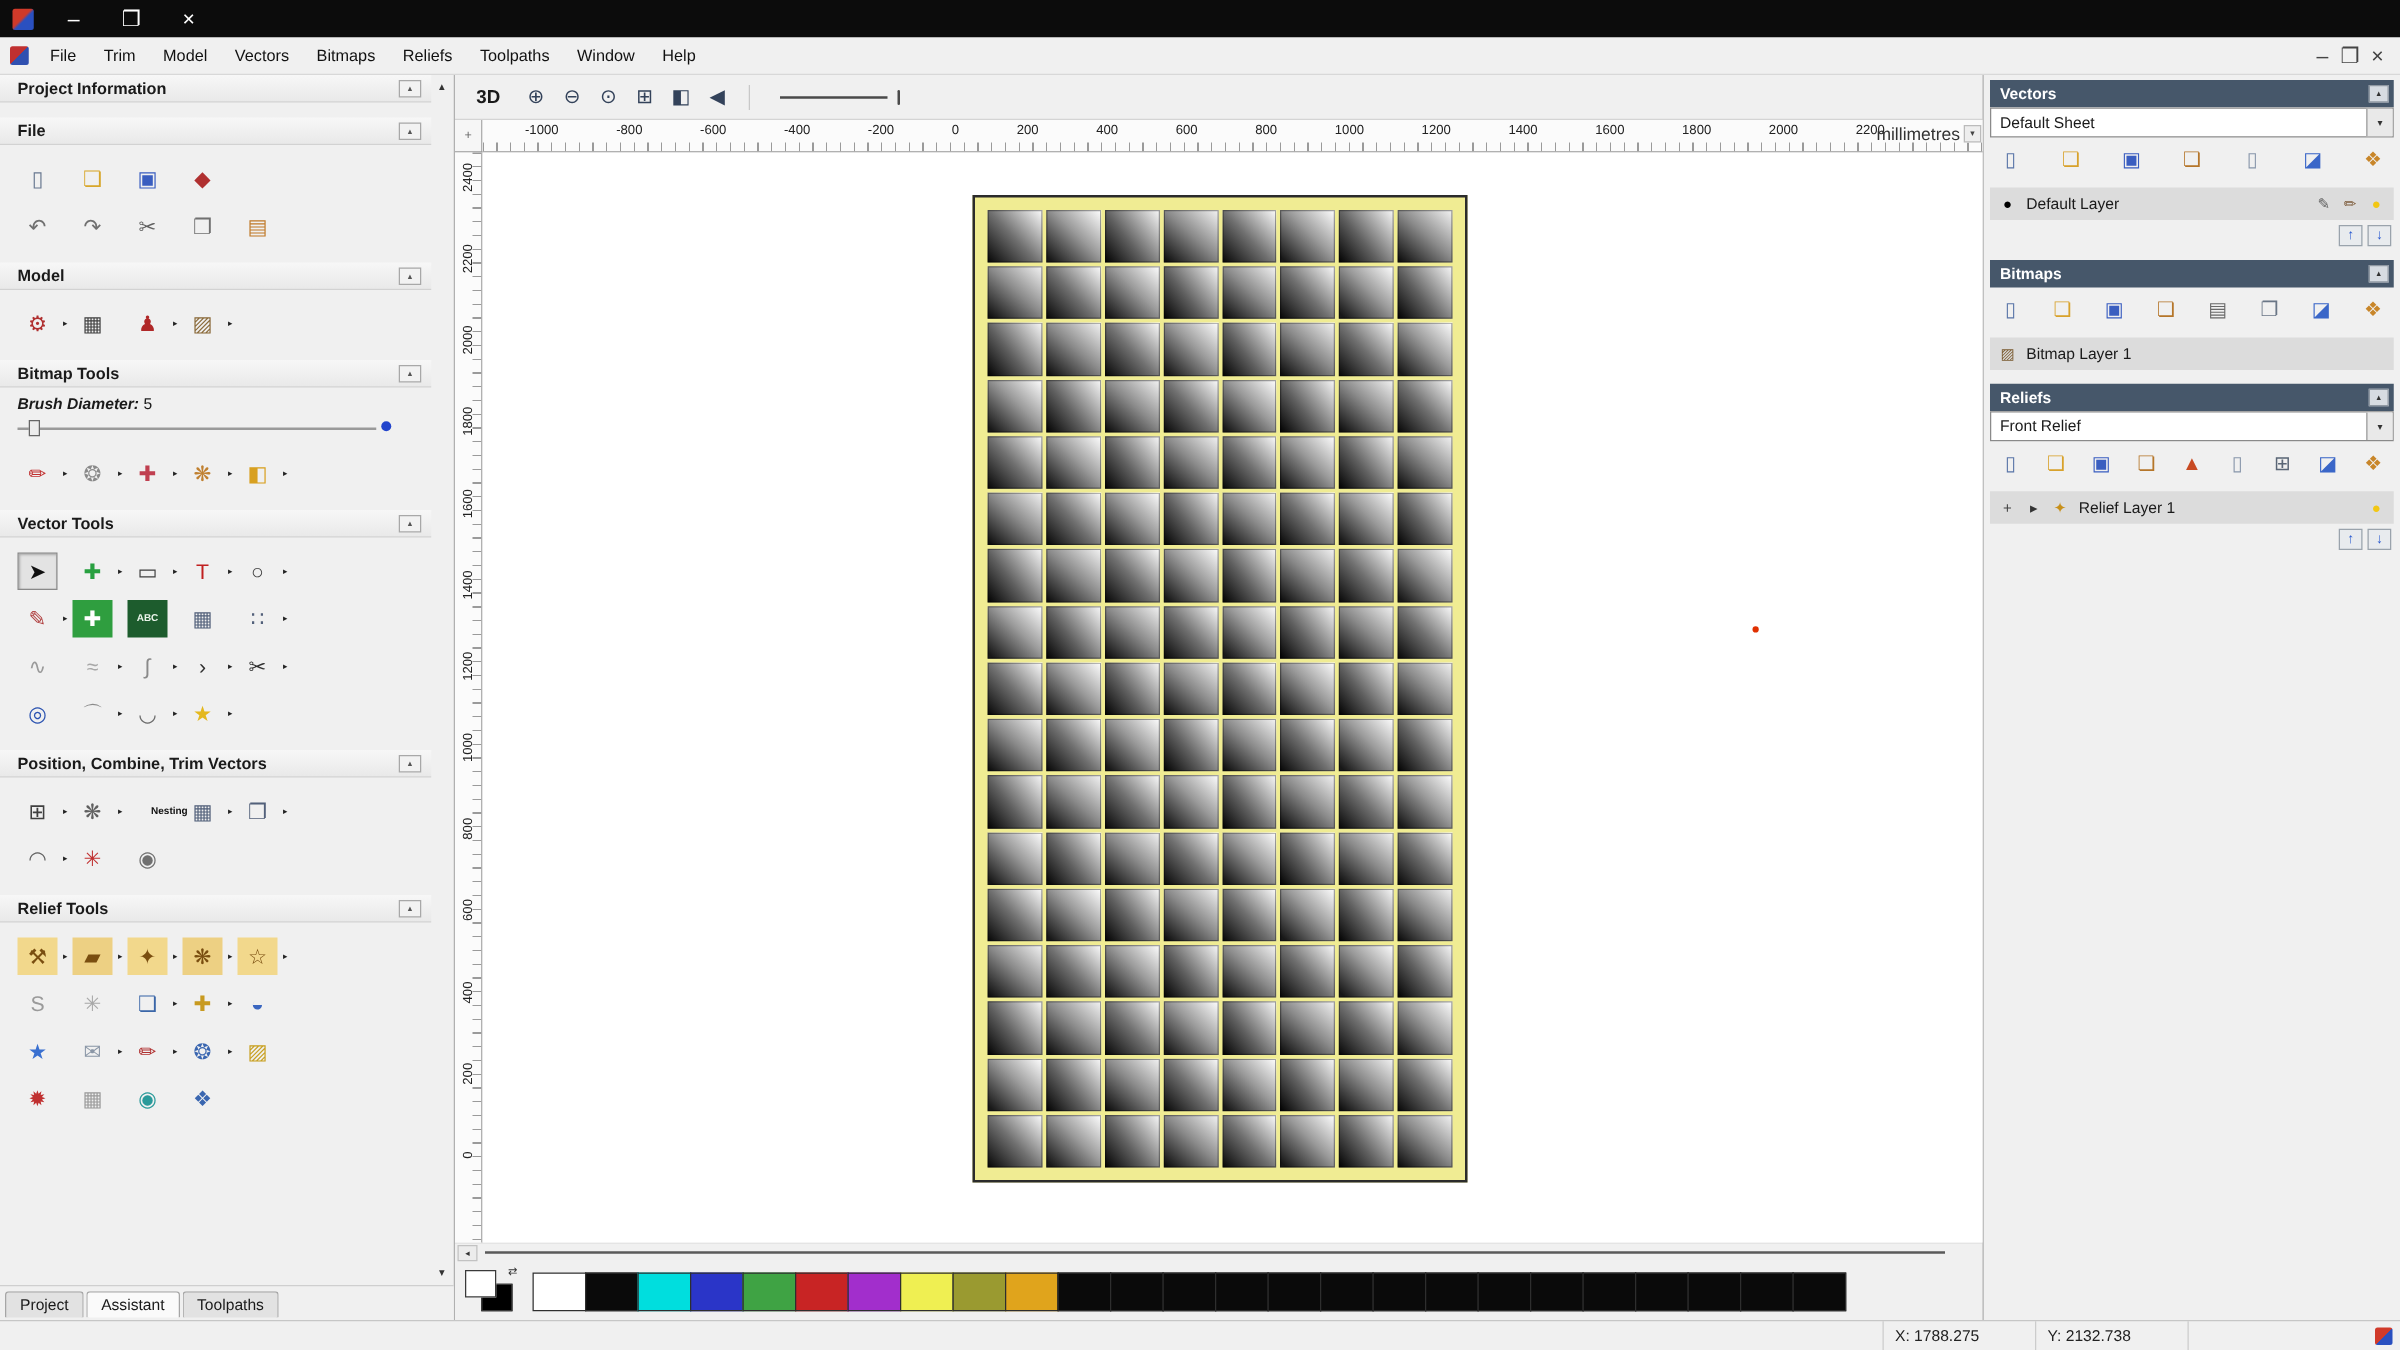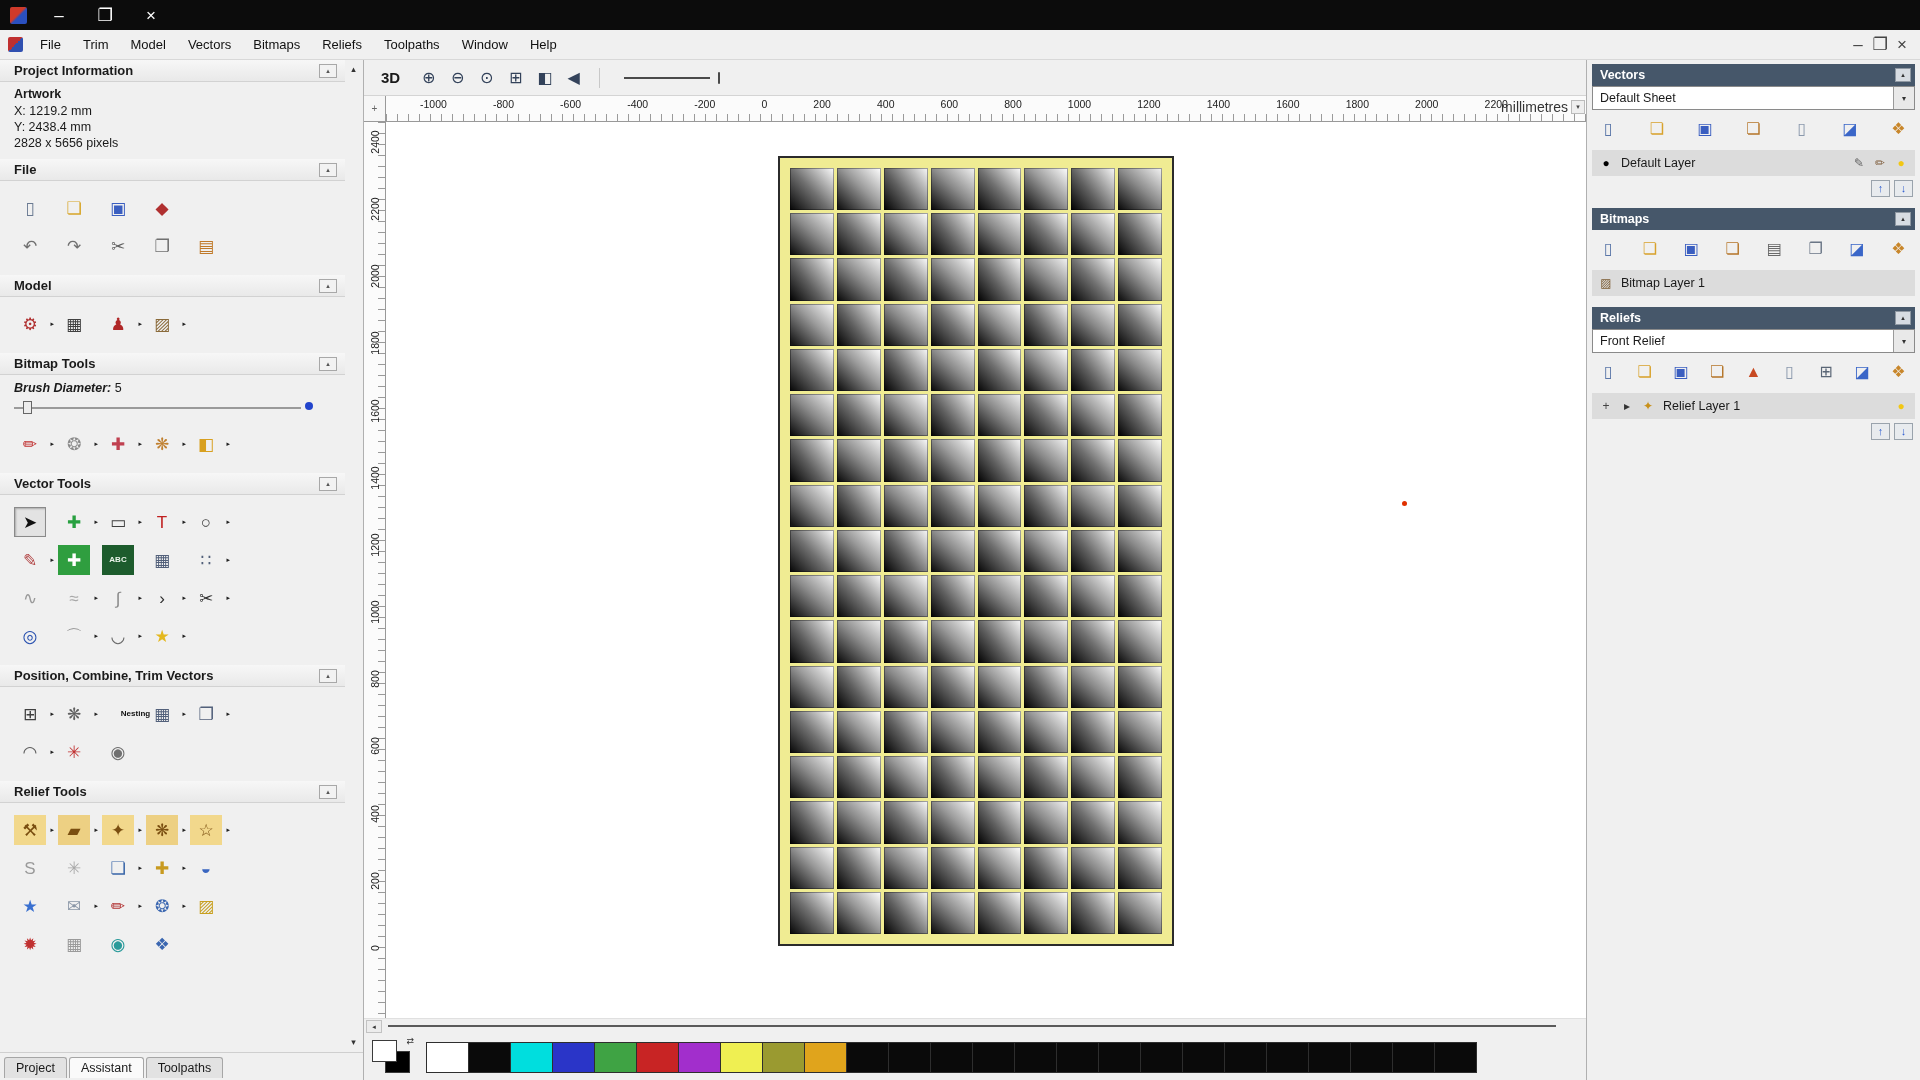--- a/index.html
+++ b/index.html
@@ -193,26 +193,20 @@
 
     <div class="left-panel">
       <div class="lp-content">
 
         <div class="lp-section">
           <div class="lp-header">
             <span>Project Information</span>
             <span class="collapse-btn">▴</span>
           </div>
           <div class="pi-cols">
-            <div class="pi-col">
-              <div class="pi-head">Artwork</div>
-              <div>X: 1219.2 mm</div>
-              <div>Y: 2438.4 mm</div>
-              <div>2828 x 5656 pixels</div>
-            </div>
           </div>
         </div>
 
         <div class="lp-section">
           <div class="lp-header">
             <span>File</span>
             <span class="collapse-btn">▴</span>
           </div>
           <div class="icon-rows">
               <div class="icon-row">
@@ -982,14 +976,22 @@
                 <span class="glyph" style="color: rgb(42, 90, 208);">↓</span>
               </div>
             </div>
         </div>
 
       </div>
     </div>
 
   </div>
 
+  <div class="statusbar">
+    <div class="status-fill"></div>
+    <div class="status-cell">X: 1788.275</div>
+    <div class="status-cell">Y: 2132.738</div>
+    <div class="status-end">
+      <div class="status-logo"></div>
+    </div>
+  </div>
 
 </div>
 
 </body></html>

